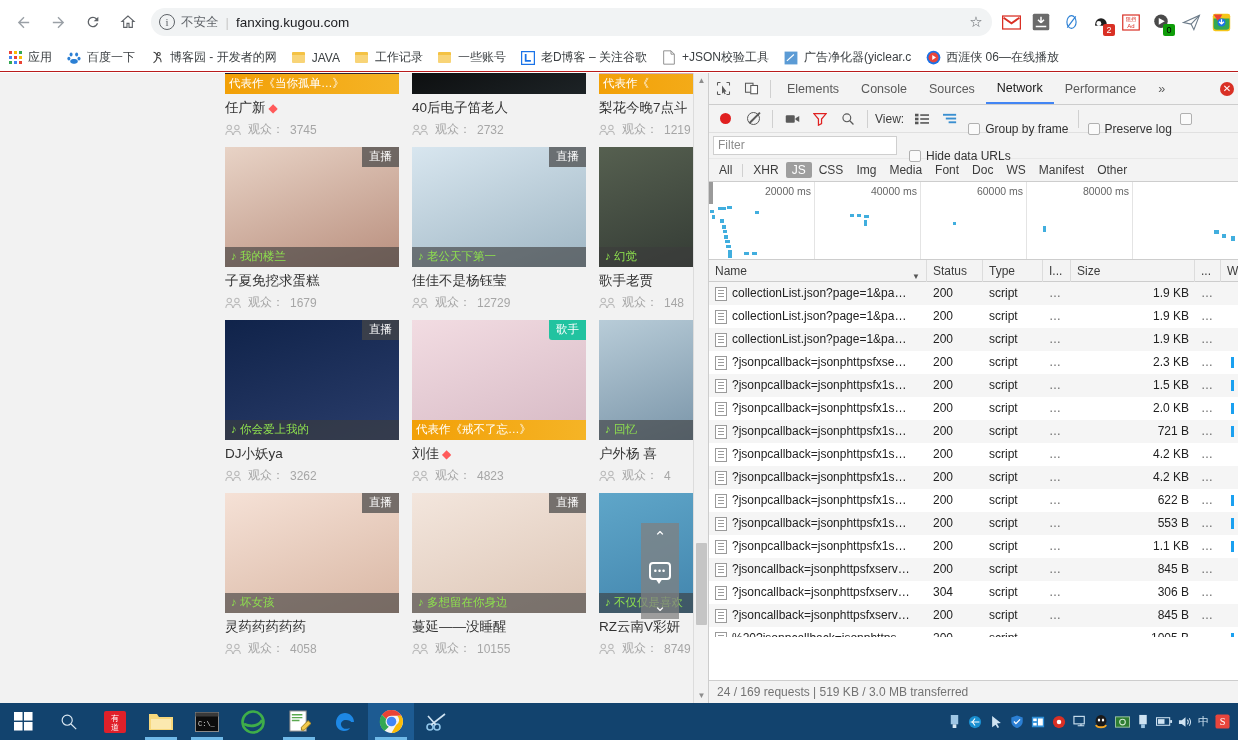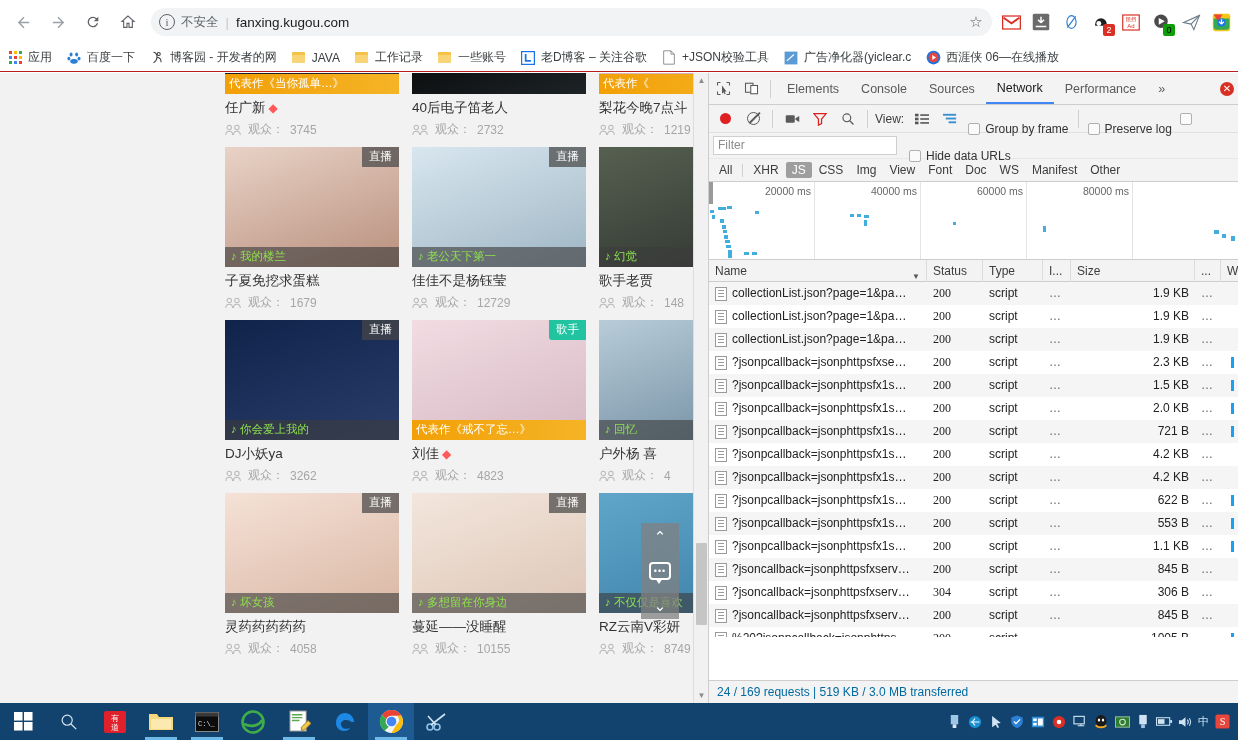--- a/index.html
+++ b/index.html
@@ -250,33 +250,33 @@
   .cell { padding: 0 6px; height: 23px; line-height: 23px; overflow: hidden; white-space: nowrap; }
   .cell.name { width: 218px; display: flex; align-items: center; gap: 5px; }
   .doc-ico {
     width: 12px; height: 14px; background: #fff; border: 1px solid #9a9a9a; flex: none;
     position: relative;
   }
   .doc-ico:before {
     content: ""; position: absolute; left: 2px; top: 2px; right: 2px; bottom: 2px;
     background: repeating-linear-gradient(to bottom, #9a9a9a 0 1px, transparent 1px 3px);
   }
-  .cell.status { width: 56px; font-family: Liberation Serif, serif; }
+  .cell.status { width: 56px; }
   .cell.type { width: 60px; }
   .cell.init { width: 28px; color: #666; }
   .cell.size { width: 124px; text-align: right; }
   .cell.time { width: 26px; color: #666; }
   .cell.wf { flex: 1; position: relative; }
   .wf-bar { position: absolute; left: 10px; top: 6px; width: 3px; height: 11px; background: #1aa0f0; }
 
   .dt-status {
     position: absolute; left: 0; bottom: 0; width: 100%; height: 23px;
     background: #f3f3f3; border-top: 1px solid #cdcdcd;
     display: flex; align-items: center; padding: 0 8px;
-    font-size: 12px; color: #0369a1;
+    font-size: 12px; color: #737373;
   }
 
   
   .taskbar {
     position: absolute; left: 0; bottom: 0; width: 1238px; height: 37px;
     background: #12436e; display: flex; align-items: center;
   }
   .tb-item {
     width: 46px; height: 37px; display: flex; align-items: center; justify-content: center;
     position: relative; flex: none;
@@ -830,21 +830,21 @@
       </div>
     </div>
 
     <div class="dt-typebar">
       <span class="type-pill">All</span>
       <span class="type-sep"></span>
       <span class="type-pill">XHR</span>
       <span class="type-pill on">JS</span>
       <span class="type-pill">CSS</span>
       <span class="type-pill">Img</span>
-      <span class="type-pill">View</span>
+      <span class="type-pill">Media</span>
       <span class="type-pill">Font</span>
       <span class="type-pill">Doc</span>
       <span class="type-pill">WS</span>
       <span class="type-pill">Manifest</span>
       <span class="type-pill">Other</span>
     </div>
 
     <div class="dt-overview">
       <div class="ov-grid">
         <div class="ov-cell">

